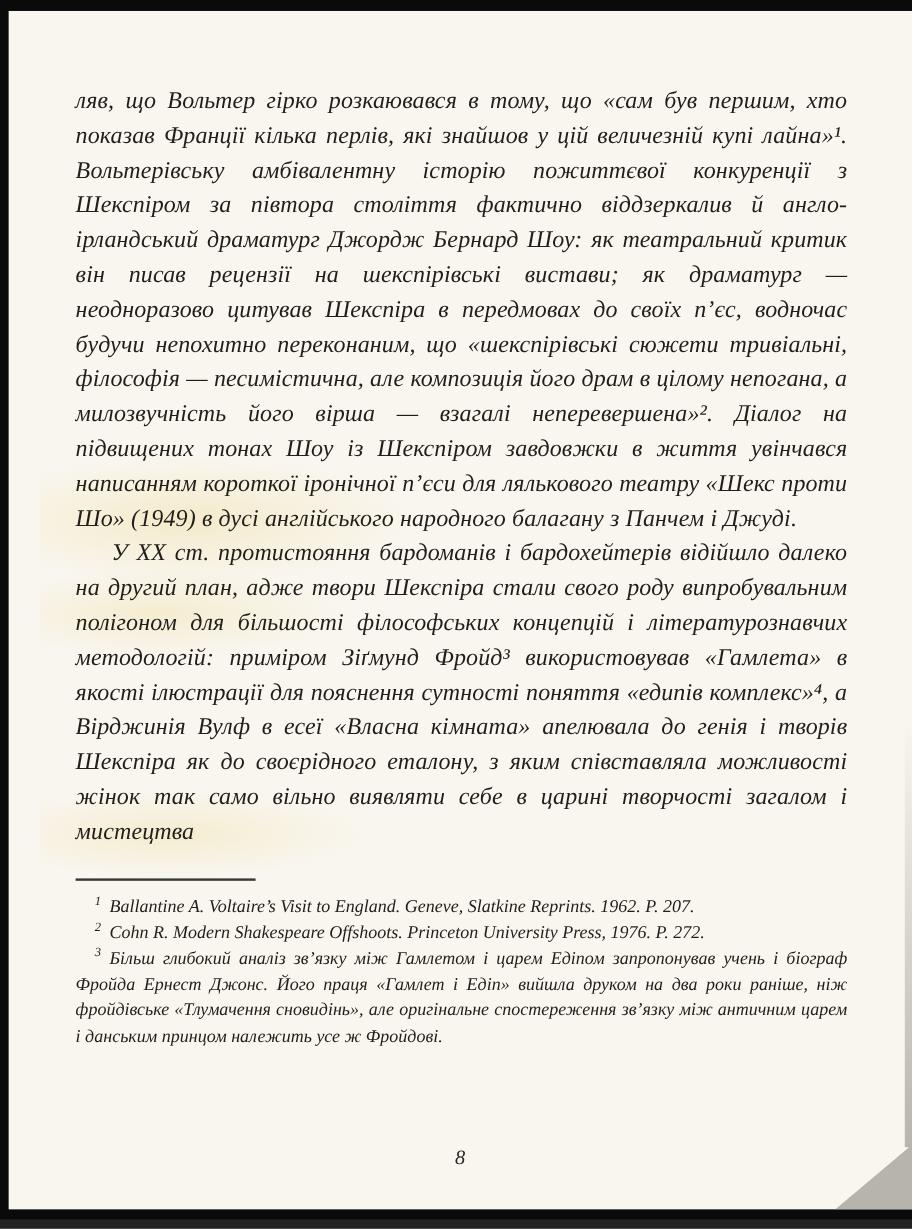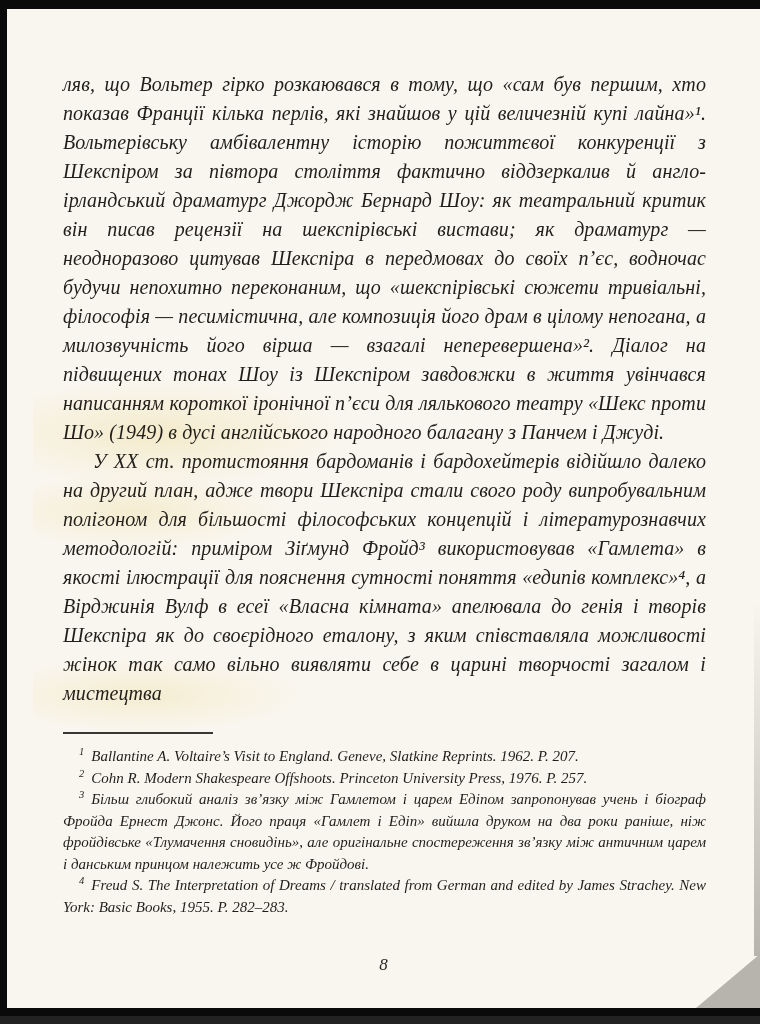--- a/index.html
+++ b/index.html
@@ -95,23 +95,22 @@
     <div class="stain stain3"></div>
 
     <div class="content">
       <p class="para cont">ляв, що Вольтер гірко розкаювався в тому, що «сам був першим, хто показав Франції кілька перлів, які знайшов у цій величезній купі лайна»¹. Вольтерівську амбівалентну історію пожиттєвої конкуренції з Шекспіром за півтора століття фактично віддзеркалив й англо-ірландський драматург Джордж Бернард Шоу: як театральний критик він писав рецензії на шекспірівські вистави; як драматург — неодноразово цитував Шекспіра в передмовах до своїх п’єс, водночас будучи непохитно переконаним, що «шекспірівські сюжети тривіальні, філософія — песимістична, але композиція його драм в цілому непогана, а милозвучність його вірша — взагалі неперевершена»². Діалог на підвищених тонах Шоу із Шекспіром завдовжки в життя увінчався написанням короткої іронічної п’єси для лялькового театру «Шекс проти Шо» (1949) в дусі англійського народного балагану з Панчем і Джуді.</p>
       <p class="para ind">У XX ст. протистояння бардоманів і бардохейтерів відійшло далеко на другий план, адже твори Шекспіра стали свого роду випробувальним полігоном для більшості філософських концепцій і літературознавчих методологій: приміром Зіґмунд Фройд³ використовував «Гамлета» в якості ілюстрації для пояснення сутності поняття «едипів комплекс»⁴, а Вірджинія Вулф в есеї «Власна кімната» апелювала до генія і творів Шекспіра як до своєрідного еталону, з яким співставляла можливості жінок так само вільно виявляти себе в царині творчості загалом і мистецтва</p>
 
       <div class="footnote-sep"></div>
 
       <div class="footnotes">
         <p class="footnote"><sup class="fn-marker">1</sup><span class="fn-text">Ballantine A. Voltaire’s Visit to England. Geneve, Slatkine Reprints. 1962. P. 207.</span></p>
-        <p class="footnote"><sup class="fn-marker">2</sup><span class="fn-text">Cohn R. Modern Shakespeare Offshoots. Princeton University Press, 1976. P. 257.</span></p>
+        <p class="footnote"><sup class="fn-marker">2</sup><span class="fn-text">Cohn R. Modern Shakespeare Offshoots. Princeton University Press, 1976. P. 272.</span></p>
         <p class="footnote"><sup class="fn-marker">3</sup><span class="fn-text">Більш глибокий аналіз зв’язку між Гамлетом і царем Едіпом запропонував учень і біограф Фройда Ернест Джонс. Його праця «Гамлет і Едіп» вийшла друком на два роки раніше, ніж фройдівське «Тлумачення сновидінь», але оригінальне спостереження зв’язку між античним царем і данським принцом належить усе ж Фройдові.</span></p>
-        <p class="footnote"><sup class="fn-marker">4</sup><span class="fn-text">Freud S. The Interpretation of Dreams / translated from German and edited by James Strachey. New York: Basic Books, 1955. P. 282–283.</span></p>
       </div>
     </div>
 
     <div class="page-number">8</div>
   </div>
 
   <div class="edge-top"></div>
   <div class="edge-left"></div>
   <div class="edge-bottom"></div>
   <div class="edge-right-shade"></div>

